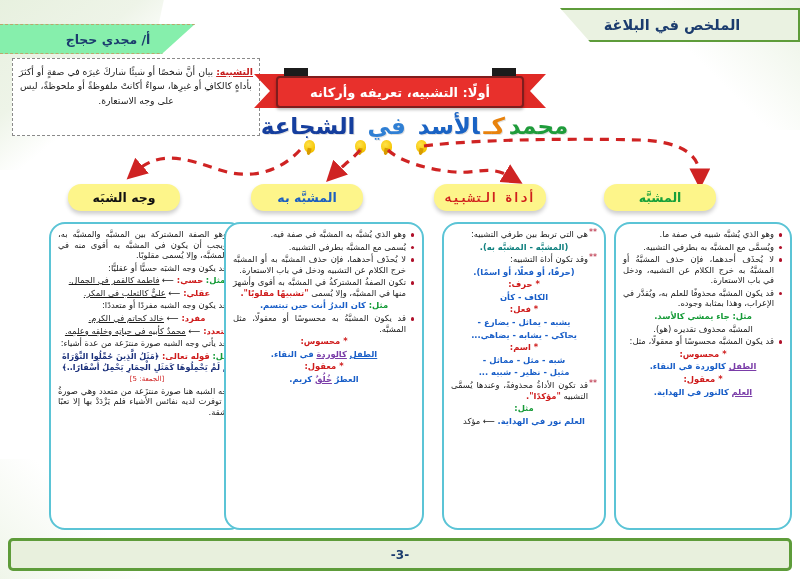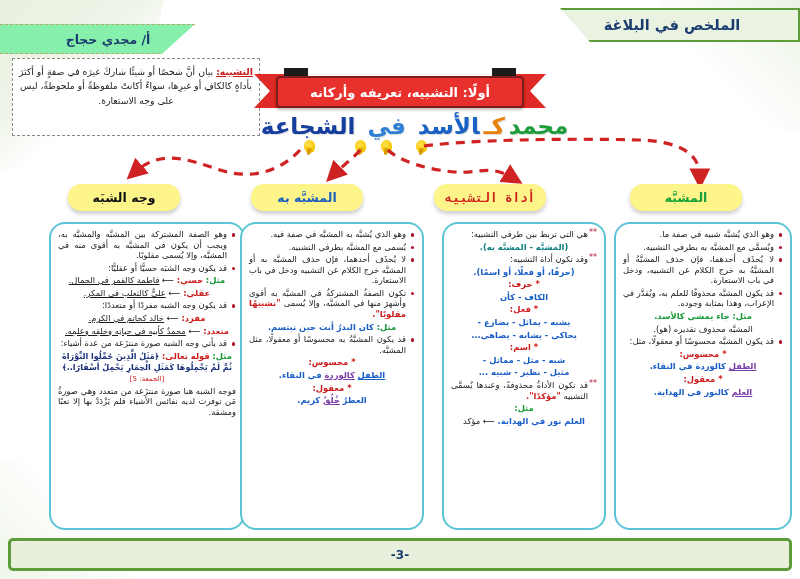--- a/index.html
+++ b/index.html
@@ -188,42 +188,42 @@
     display: flex;
     align-items: center;
     justify-content: center;
     box-shadow: 0 3px 4px rgba(0,0,0,0.20);
     box-sizing: border-box;
   }
   .pill span { font-size: 12.5px; font-weight: bold; }
   .pill-1 { right: 620px; }  
   .pill-2 { right: 437px; }
   .pill-3 { right: 254px; }
-  .pill-4 { right: 58px;  }
+  .pill-4 { right: 84px;  }
   .c-black { color: #111111; }
   .c-blue  { color: #1c5fc0; }
   .c-red   { color: #d0201d; font-family: Liberation Mono, monospace; }
   .c-green { color: #17a03a; }
 
   
   .box {
     position: absolute;
     top: 222px;
     height: 308px;
     background: #ffffff;
     border: 2px solid #5bc4d6;
     border-radius: 16px;
     box-sizing: border-box;
     padding: 5px 7px 4px 7px;
     overflow: hidden;
     text-align: justify;
     line-height: 1.26;
   }
   .box-1 { right: 555px; width: 196px; }
-  .box-2 { right: 376px; width: 184px; }
+  .box-2 { right: 376px; width: 200px; }
   .box-3 { right: 194px; width: 164px; }
   .box-4 { right: 8px;   width: 178px; }
 
   .bx-ul { margin: 0; padding: 0; list-style: none; }
   .bx-li {
     position: relative;
     padding-right: 9px;
     margin-bottom: 2px;
     font-size: 8.4px;
     color: #1a1a1a;

